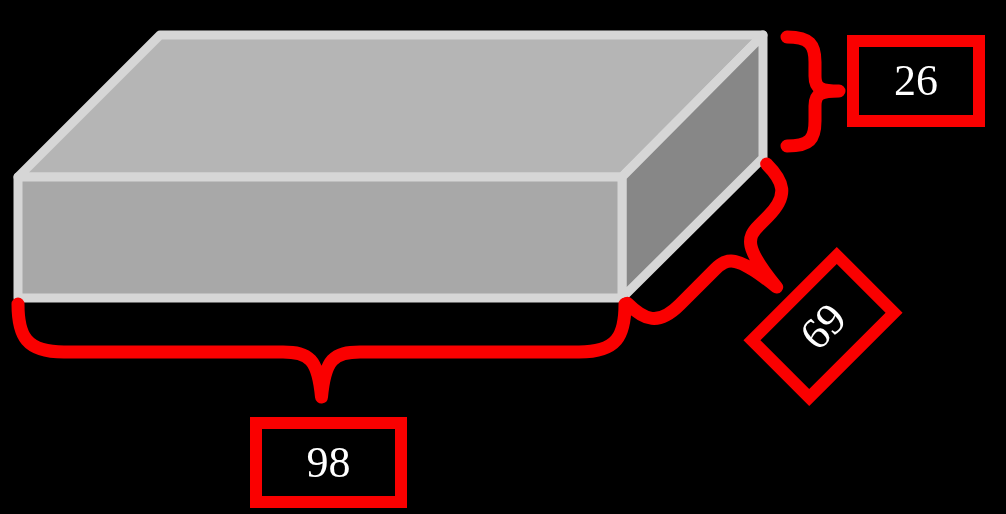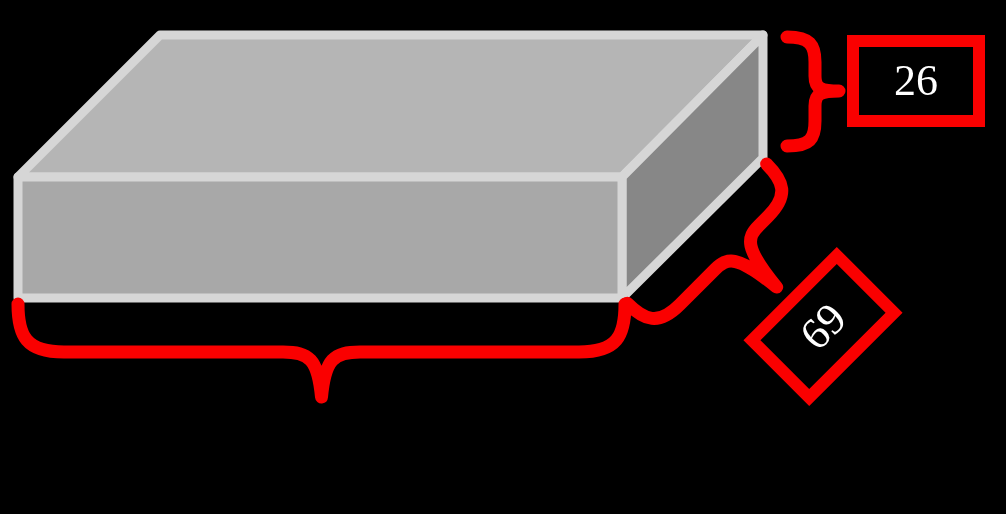--- a/index.html
+++ b/index.html
@@ -87,14 +87,17 @@
   </svg>
 
   <div class="dim-label label-height">
     <span>26</span>
   </div>
 
   <div class="dim-label label-depth">
     <span>69</span>
   </div>
 
+  <div class="dim-label label-width">
+    <span>98</span>
+  </div>
 
 </div>
 
 </body></html>

